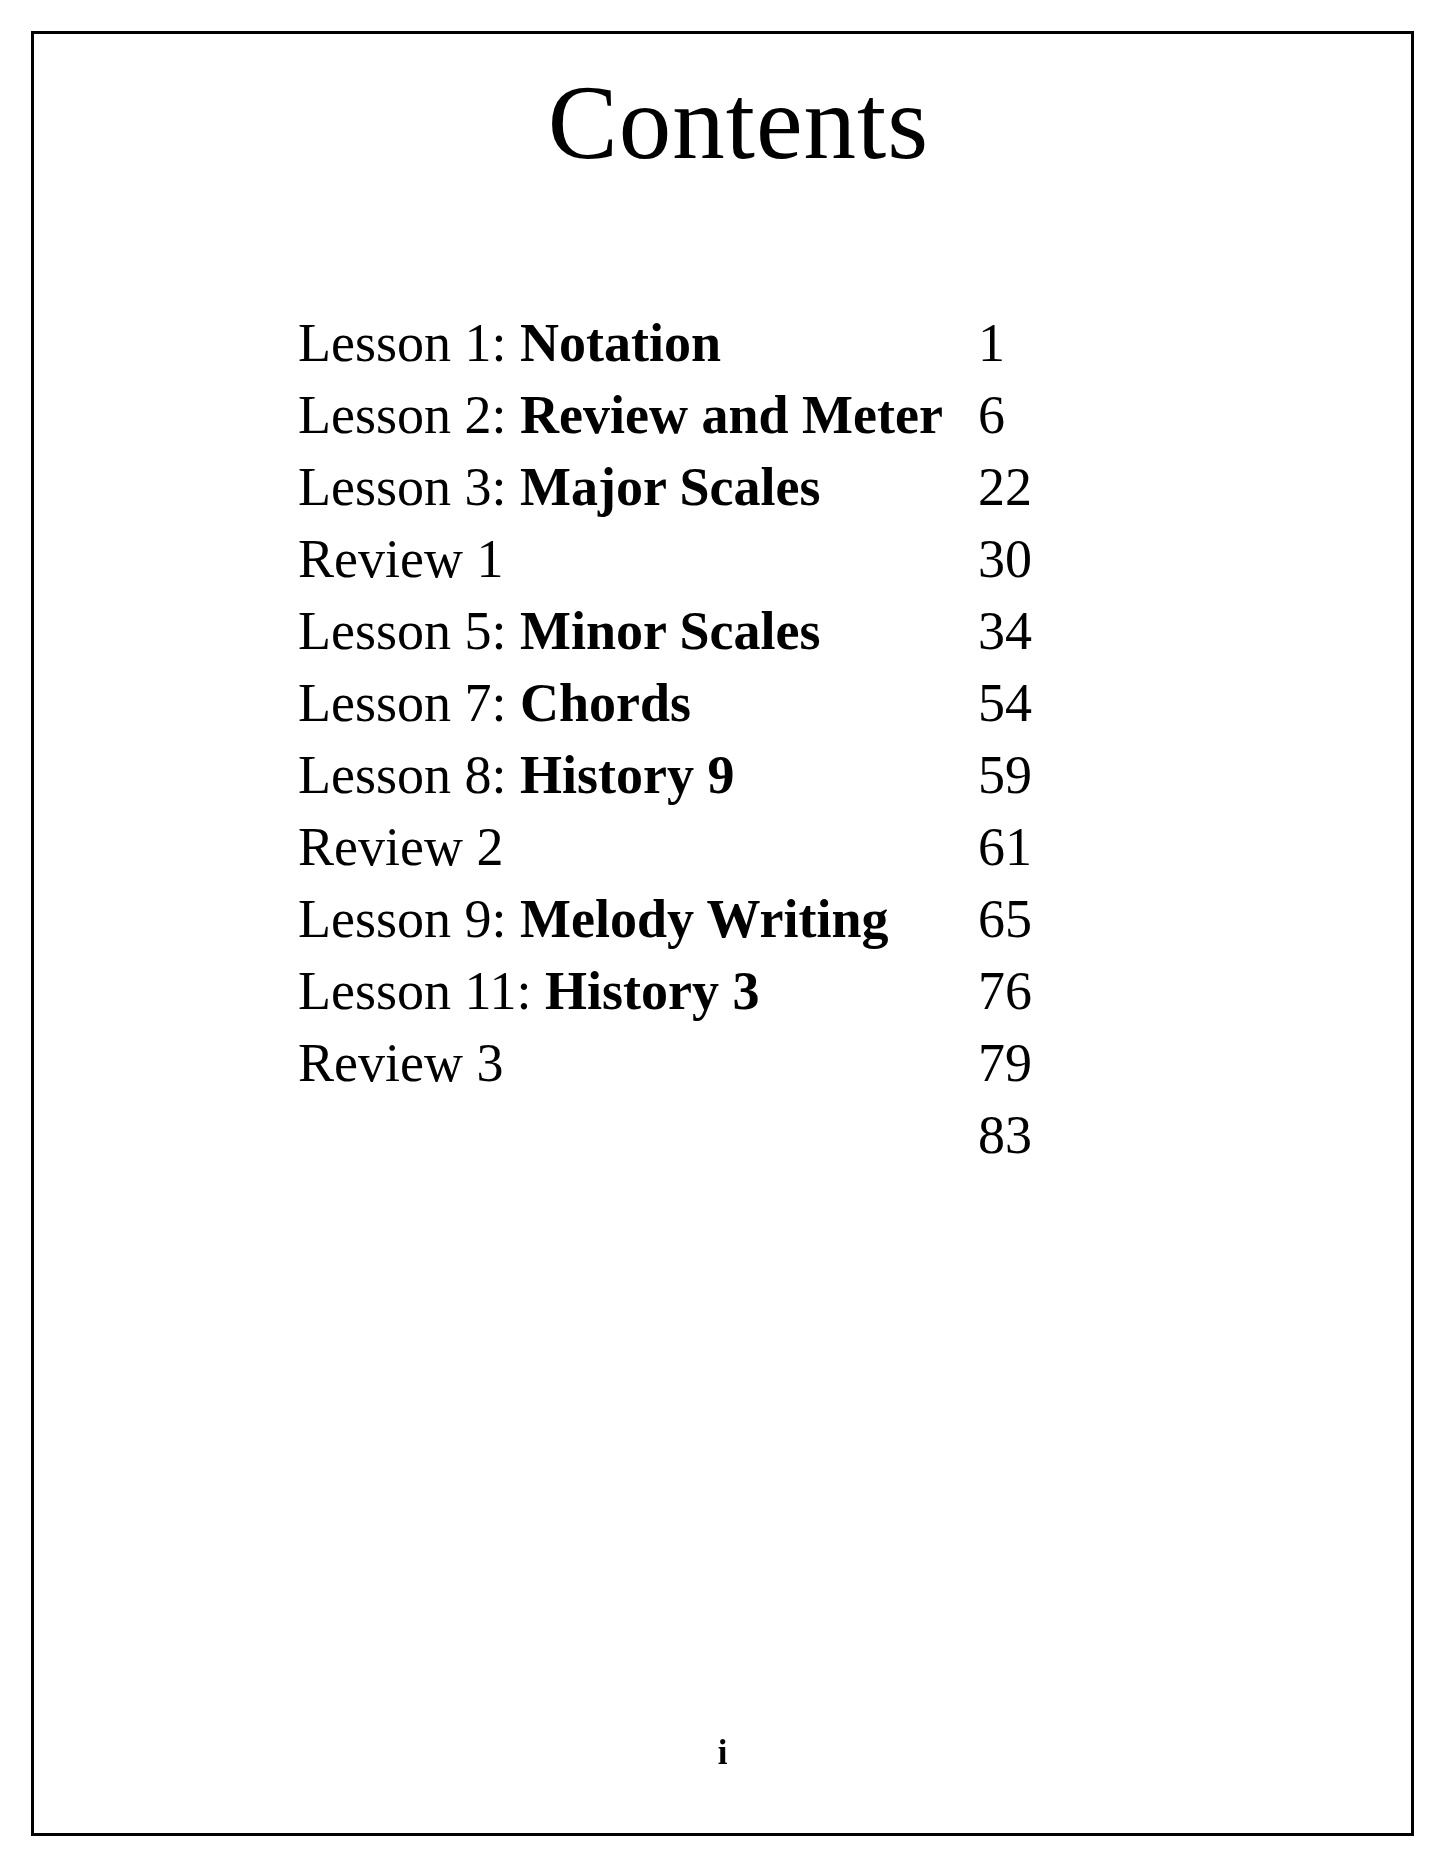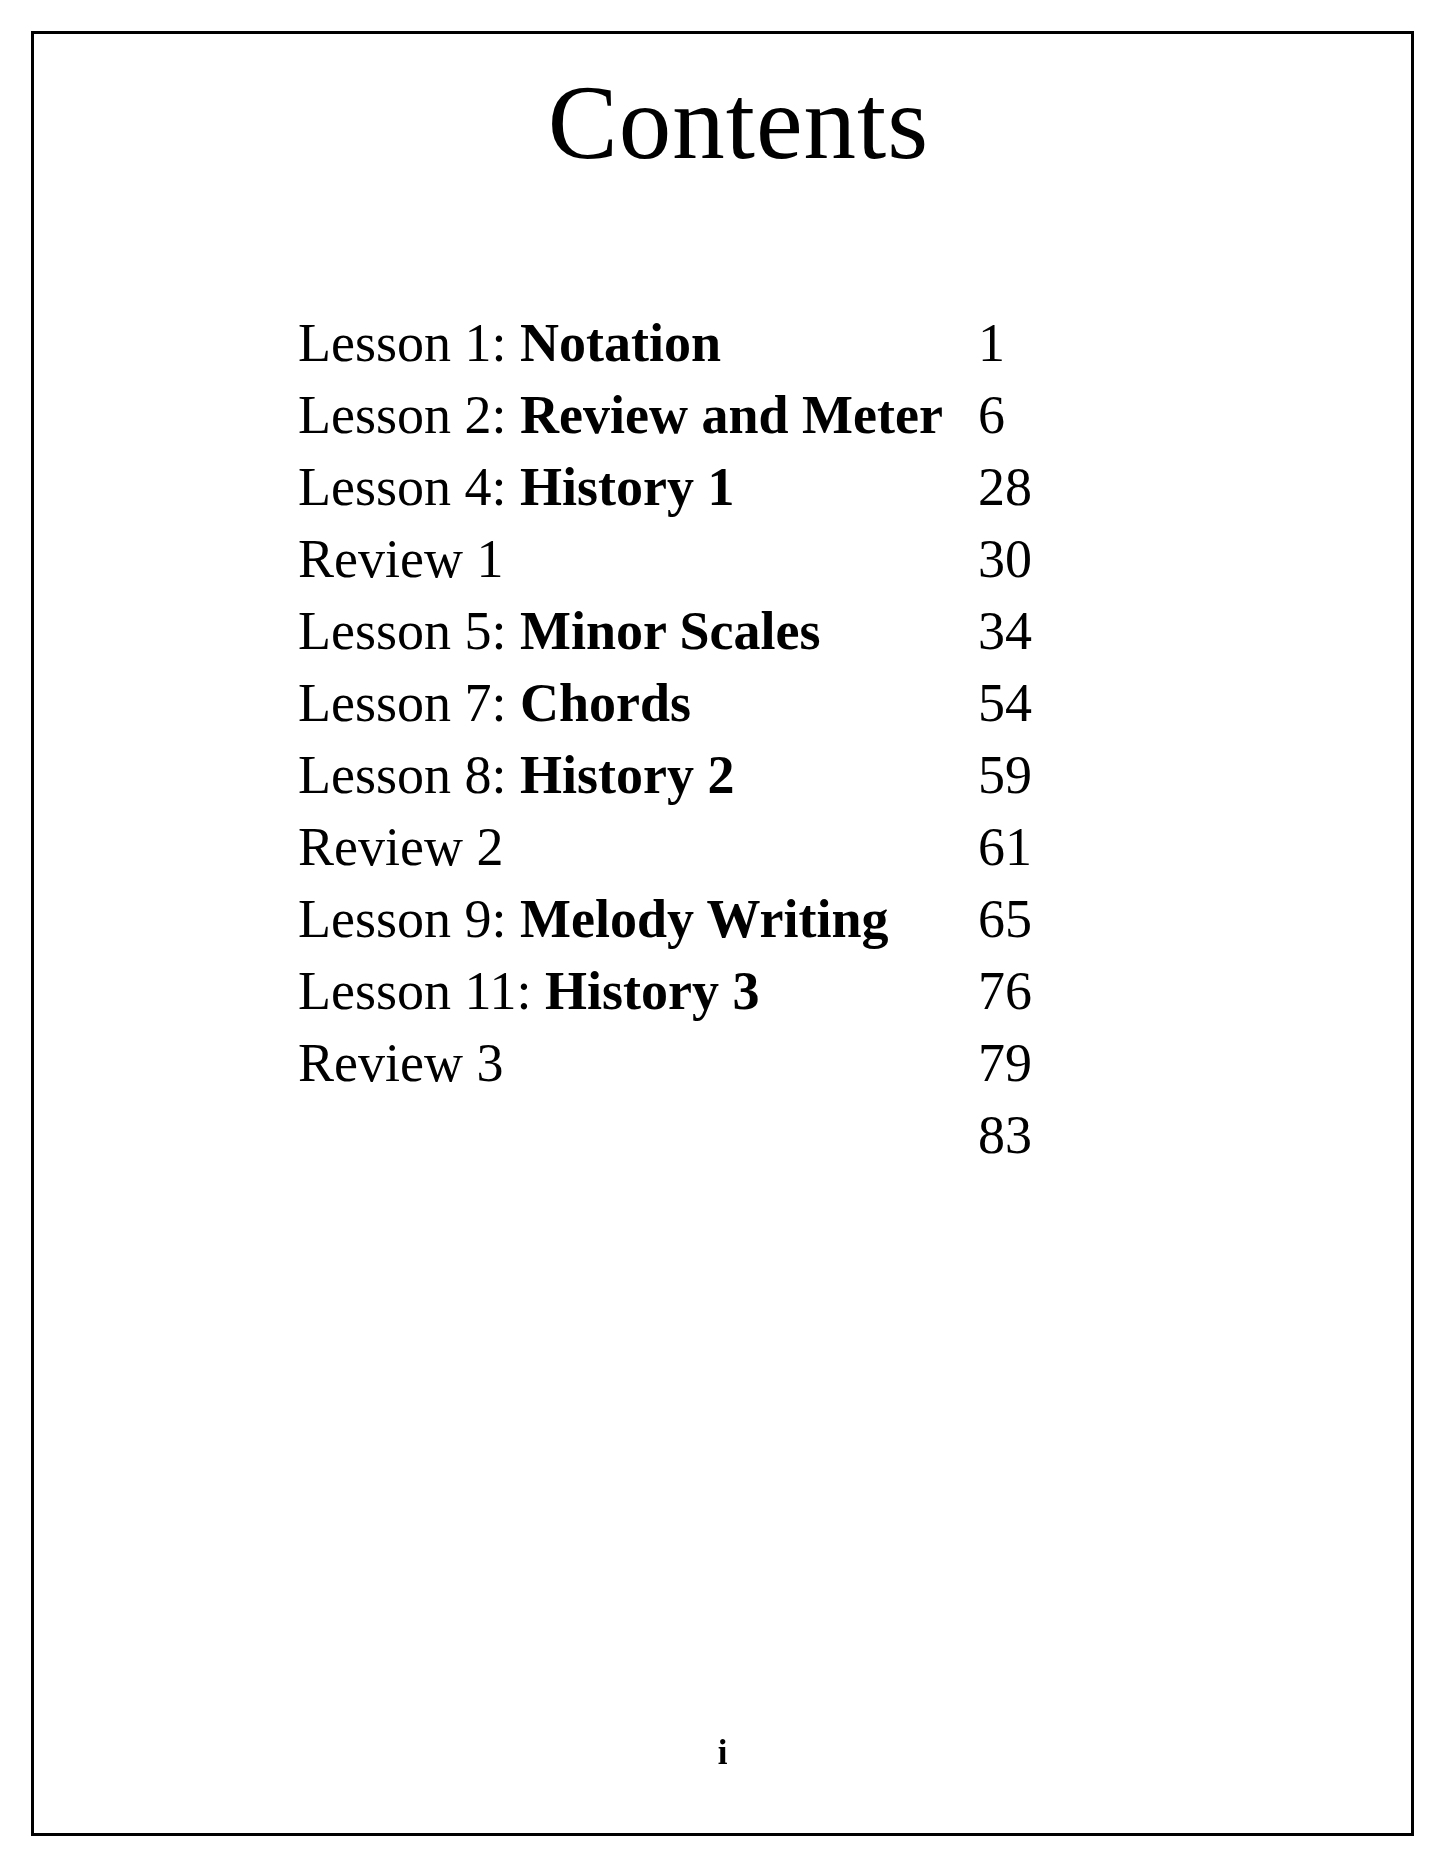--- a/index.html
+++ b/index.html
@@ -74,25 +74,25 @@
 <body>
 
 <div class="page">
   <div class="frame"></div>
 
   <h1 class="doc-title">Contents</h1>
 
   <div class="toc" id="toc-list">
       <div class="toc-row"><span>Lesson 1: </span><span class="entry-title">Notation</span><span class="pagenum">1</span></div>
       <div class="toc-row"><span>Lesson 2: </span><span class="entry-title">Review and Meter</span><span class="pagenum">6</span></div>
-      <div class="toc-row"><span>Lesson 4: </span><span class="entry-title">History 1</span><span class="pagenum">28</span></div>
+      <div class="toc-row"><span>Lesson 3: </span><span class="entry-title">Major Scales</span><span class="pagenum">22</span></div>
       <div class="toc-row"><span>Review 1</span><span class="pagenum">30</span></div>
       <div class="toc-row"><span>Lesson 5: </span><span class="entry-title">Minor Scales</span><span class="pagenum">34</span></div>
       <div class="toc-row"><span>Lesson 7: </span><span class="entry-title">Chords</span><span class="pagenum">54</span></div>
-      <div class="toc-row"><span>Lesson 8: </span><span class="entry-title">History 2</span><span class="pagenum">59</span></div>
+      <div class="toc-row"><span>Lesson 8: </span><span class="entry-title">History 9</span><span class="pagenum">59</span></div>
       <div class="toc-row"><span>Review 2</span><span class="pagenum">61</span></div>
       <div class="toc-row"><span>Lesson 9: </span><span class="entry-title">Melody Writing</span><span class="pagenum">65</span></div>
       <div class="toc-row"><span>Lesson 11: </span><span class="entry-title">History 3</span><span class="pagenum">76</span></div>
       <div class="toc-row"><span>Review 3</span><span class="pagenum">79</span></div>
       <div class="toc-row"><span></span><span class="pagenum">83</span></div>
     </div>
 
   <div class="footer-folio">i</div>
 </div>
 

